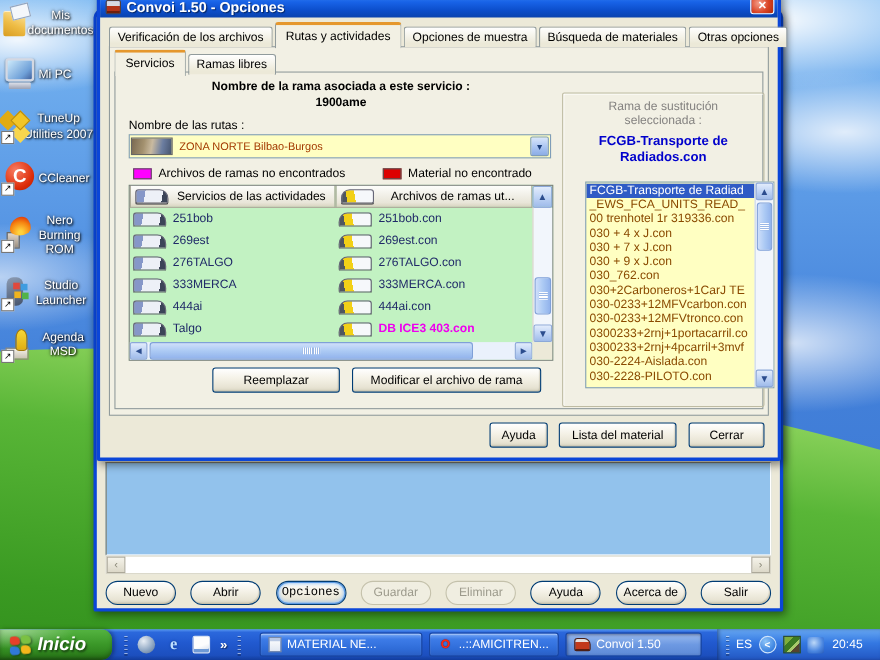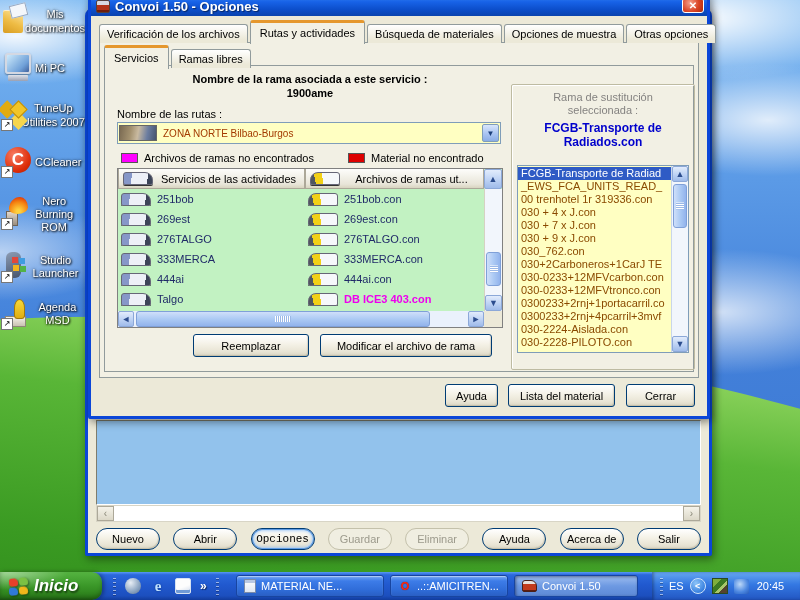--- a/index.html
+++ b/index.html
@@ -141,21 +141,21 @@
     background:linear-gradient(180deg,#cfdffa,#accaf4 50%,#92b3ec); }
   .sb-corner { grid-column:3; grid-row:3; background:#ECE9D8; }
 
   .panel-btn { position:absolute; height:24px; } 
 
   
   .groupbox { position:absolute; left:406px; top:18px; width:184px; height:286px;
     border:1px solid #BEBBA2; border-radius:2px; box-shadow:inset 1px 1px 0 #fff; }
   .gb-label { position:absolute; left:0; width:100%; text-align:center; color:#848280; }
   .gb-value { position:absolute; left:0; width:100%; text-align:center; color:#0000CC; font-weight:bold; font-size:12px; }
-  .sub-list { position:absolute; left:5px; top:80px; width:172px; height:188px; background:#FFFFC2;
+  .sub-list { position:absolute; left:20px; top:80px; width:172px; height:188px; background:#FFFFC2;
     border:1px solid #7F9DB9; display:flex; }
   .sub-items { flex:1; overflow:hidden; padding-top:1px; }
   .sub-item { height:13px; line-height:13px; padding-left:3px; color:#8A4A00; white-space:nowrap; overflow:hidden;
     cursor:default; }
   .sub-item.selected { background:#2F5BC5; color:#fff; }
   .sub-vsb { width:17px; flex:none; position:relative; background:#F2F6FC; border-left:1px solid #c9d6ea; }
   .sub-vsb .sb-btn { position:absolute; left:0; right:0; height:16px; }
   .sub-vsb .vthumb { top:18px; height:44px; }
 
   
@@ -306,22 +306,22 @@
   <div id="dialog" class="xp-frame">
     <div class="titlebar">
       <span class="title-icon"></span>
       <span class="title-text">Convoi 1.50 - Opciones</span>
       <span class="close-btn">✕</span>
     </div>
     <div class="dlg-body">
       <div class="tabs-row">
         <div class="tab">Verificación de los archivos</div>
           <div class="tab active">Rutas y actividades</div>
+          <div class="tab">Opciones de muestra</div>
           <div class="tab">Búsqueda de materiales</div>
-          <div class="tab">Opciones de muestra</div>
           <div class="tab">Otras opciones</div>
       </div>
       <div class="tab-panel">
         <div class="subtabs-row">
           <div class="tab active">Servicios</div>
             <div class="tab">Ramas libres</div>
         </div>
         <div class="inner-panel">
 
           <div class="heading" style="top:7px">Nombre de la rama asociada a este servicio :</div>

